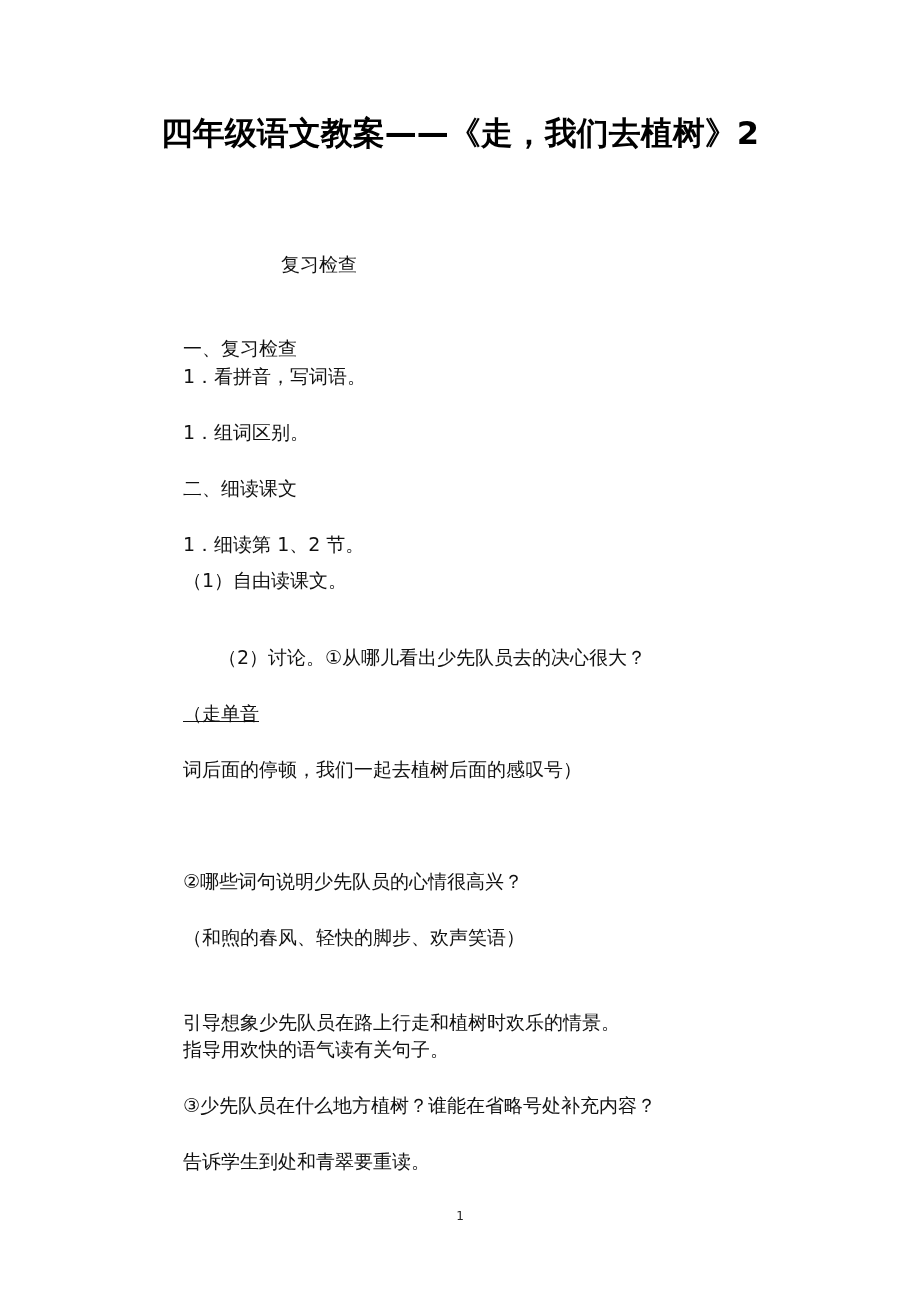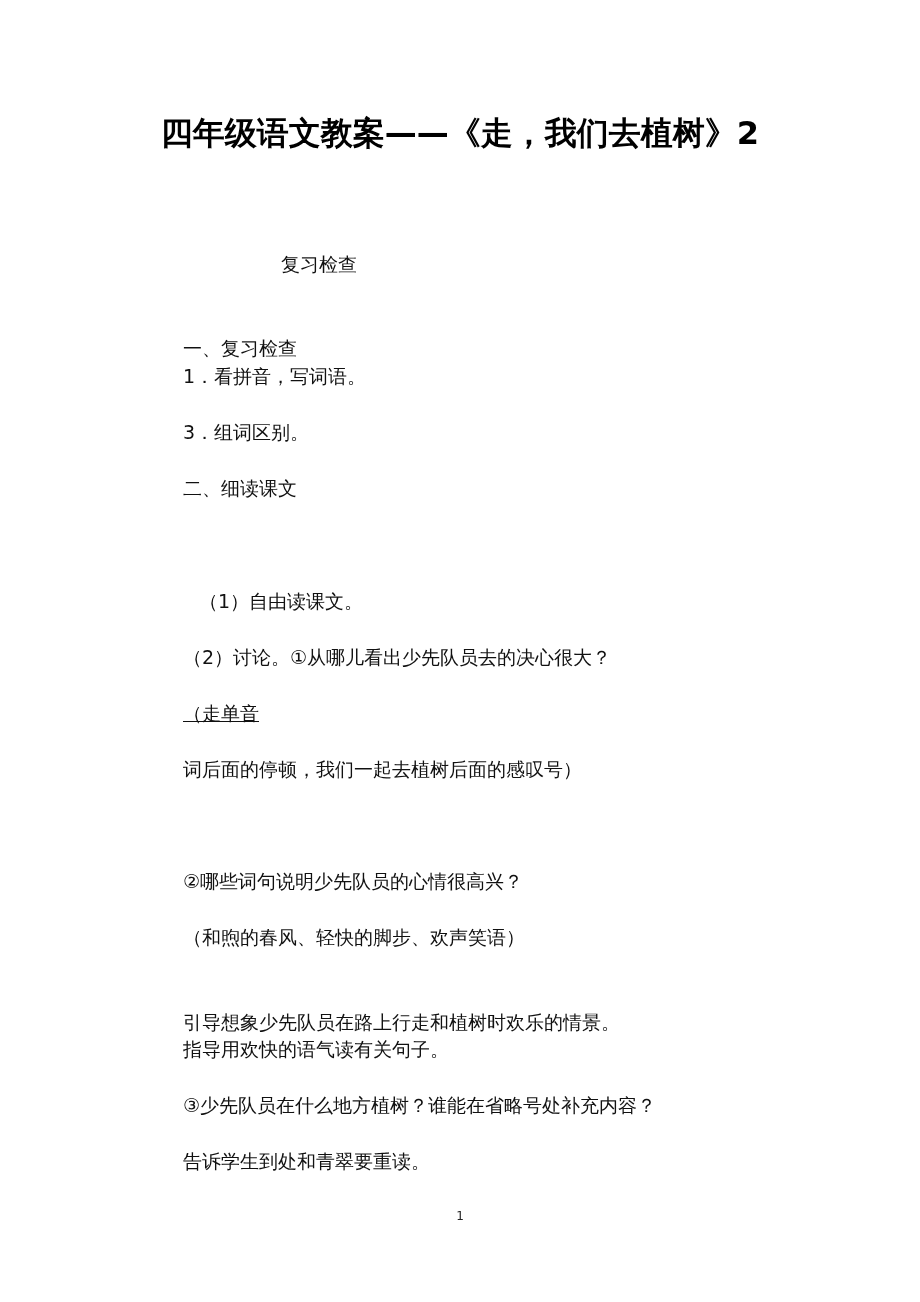--- a/index.html
+++ b/index.html
@@ -45,24 +45,25 @@
   </style>
 </head>
 <body>
 
 <div class="page">
   <div class="title">四年级语文教案——《走，我们去植树》2</div>
 
   <div class="line" style="top:250px;left:281px;">复习检查</div>
   <div class="line" style="top:305px;margin-top:29px;">一、复习检查</div>
   <div class="line" style="top:362px;">1．看拼音，写词语。</div>
-  <div class="line" style="top:418px;">3．组词区别。</div>
+  <div class="line" style="top:418px;">1．组词区别。</div>
   <div class="line" style="top:474px;">二、细读课文</div>
-  <div class="line" style="top:587px;margin-left:16px;">（1）自由读课文。</div>
-  <div class="line" style="top:643px;">（2）讨论。①从哪儿看出少先队员去的决心很大？</div>
+  <div class="line" style="top:530px;">1．细读第 1、2 节。</div>
+  <div class="line" style="top:566px;">（1）自由读课文。</div>
+  <div class="line" style="top:643px;margin-left:35px;">（2）讨论。①从哪儿看出少先队员去的决心很大？</div>
   <div class="line" style="top:699px;text-decoration:underline;">（走单音</div>
   <div class="line" style="top:755px;">词后面的停顿，我们一起去植树后面的感叹号）</div>
   <div class="line" style="top:867px;">②哪些词句说明少先队员的心情很高兴？</div>
   <div class="line" style="top:923px;">（和煦的春风、轻快的脚步、欢声笑语）</div>
   <div class="line" style="top:979px;margin-top:29px;">引导想象少先队员在路上行走和植树时欢乐的情景。</div>
   <div class="line" style="top:1035px;">指导用欢快的语气读有关句子。</div>
   <div class="line" style="top:1147px;">告诉学生到处和青翠要重读。</div>
   <div class="line" style="top:1091px;">③少先队员在什么地方植树？谁能在省略号处补充内容？</div>
 
   <div style="position:absolute;top:1208px;left:0;width:920px;text-align:center;font-size:12px;line-height:16px;color:#222;">1</div>

